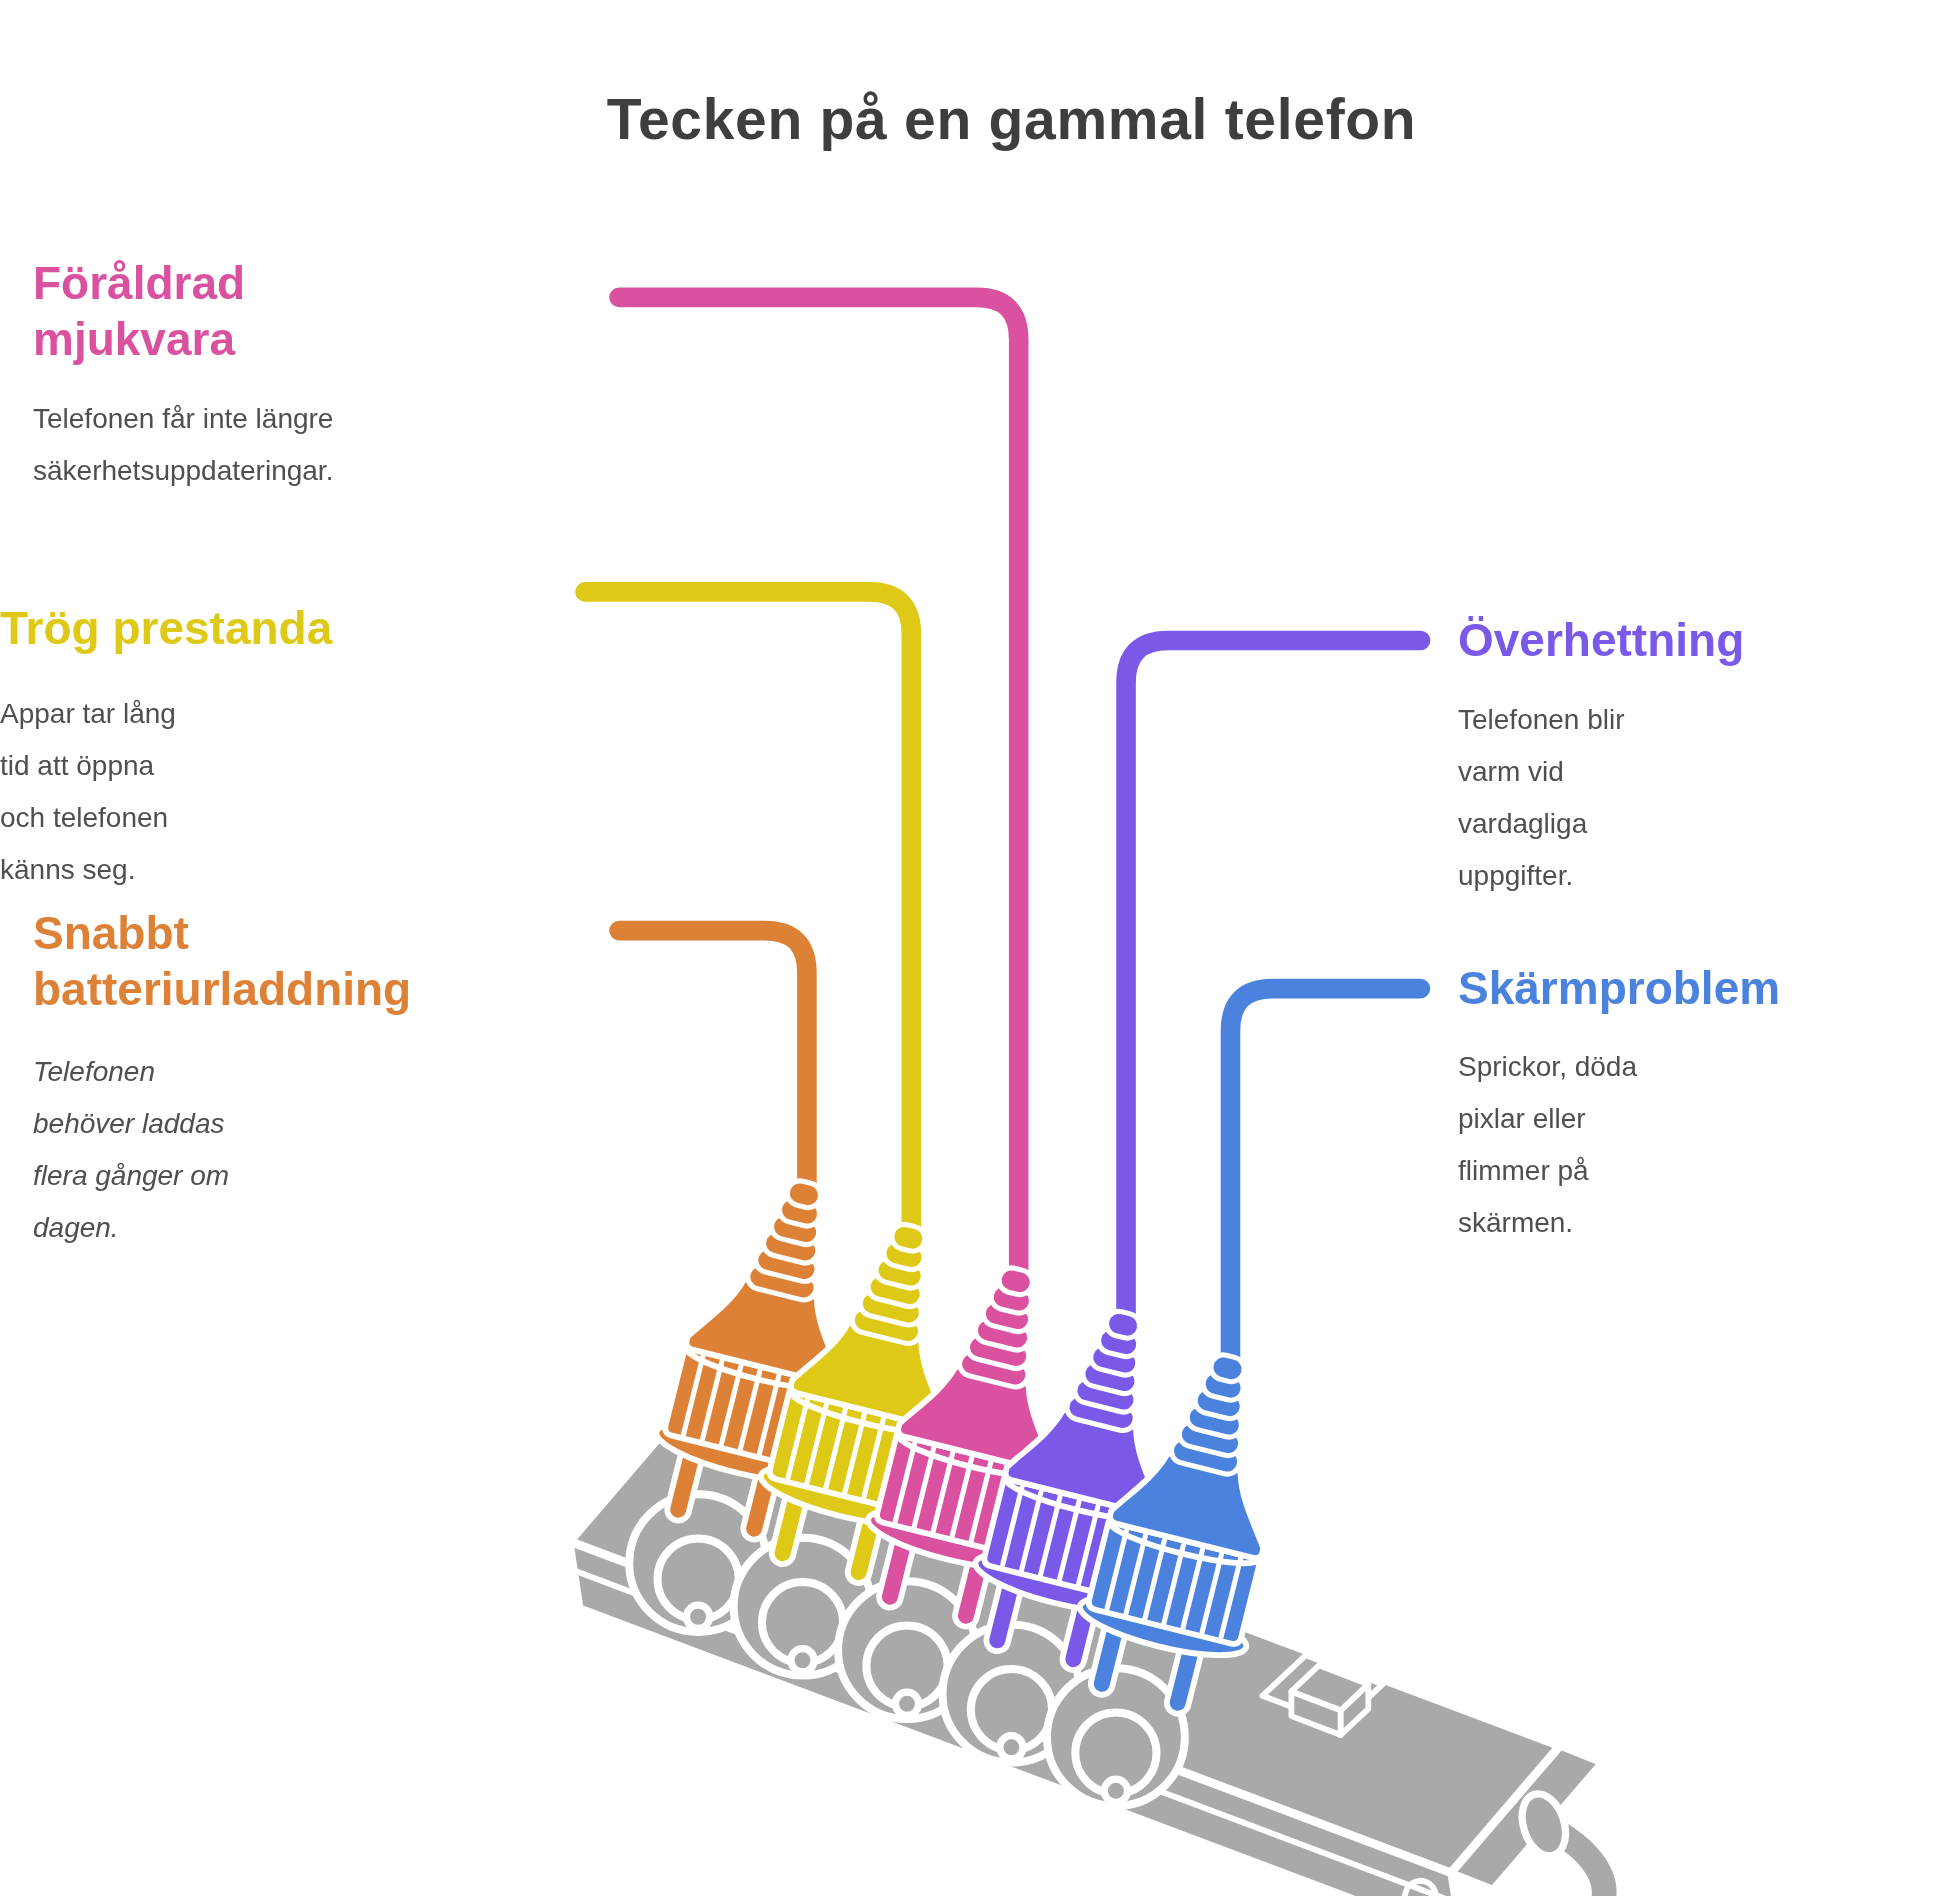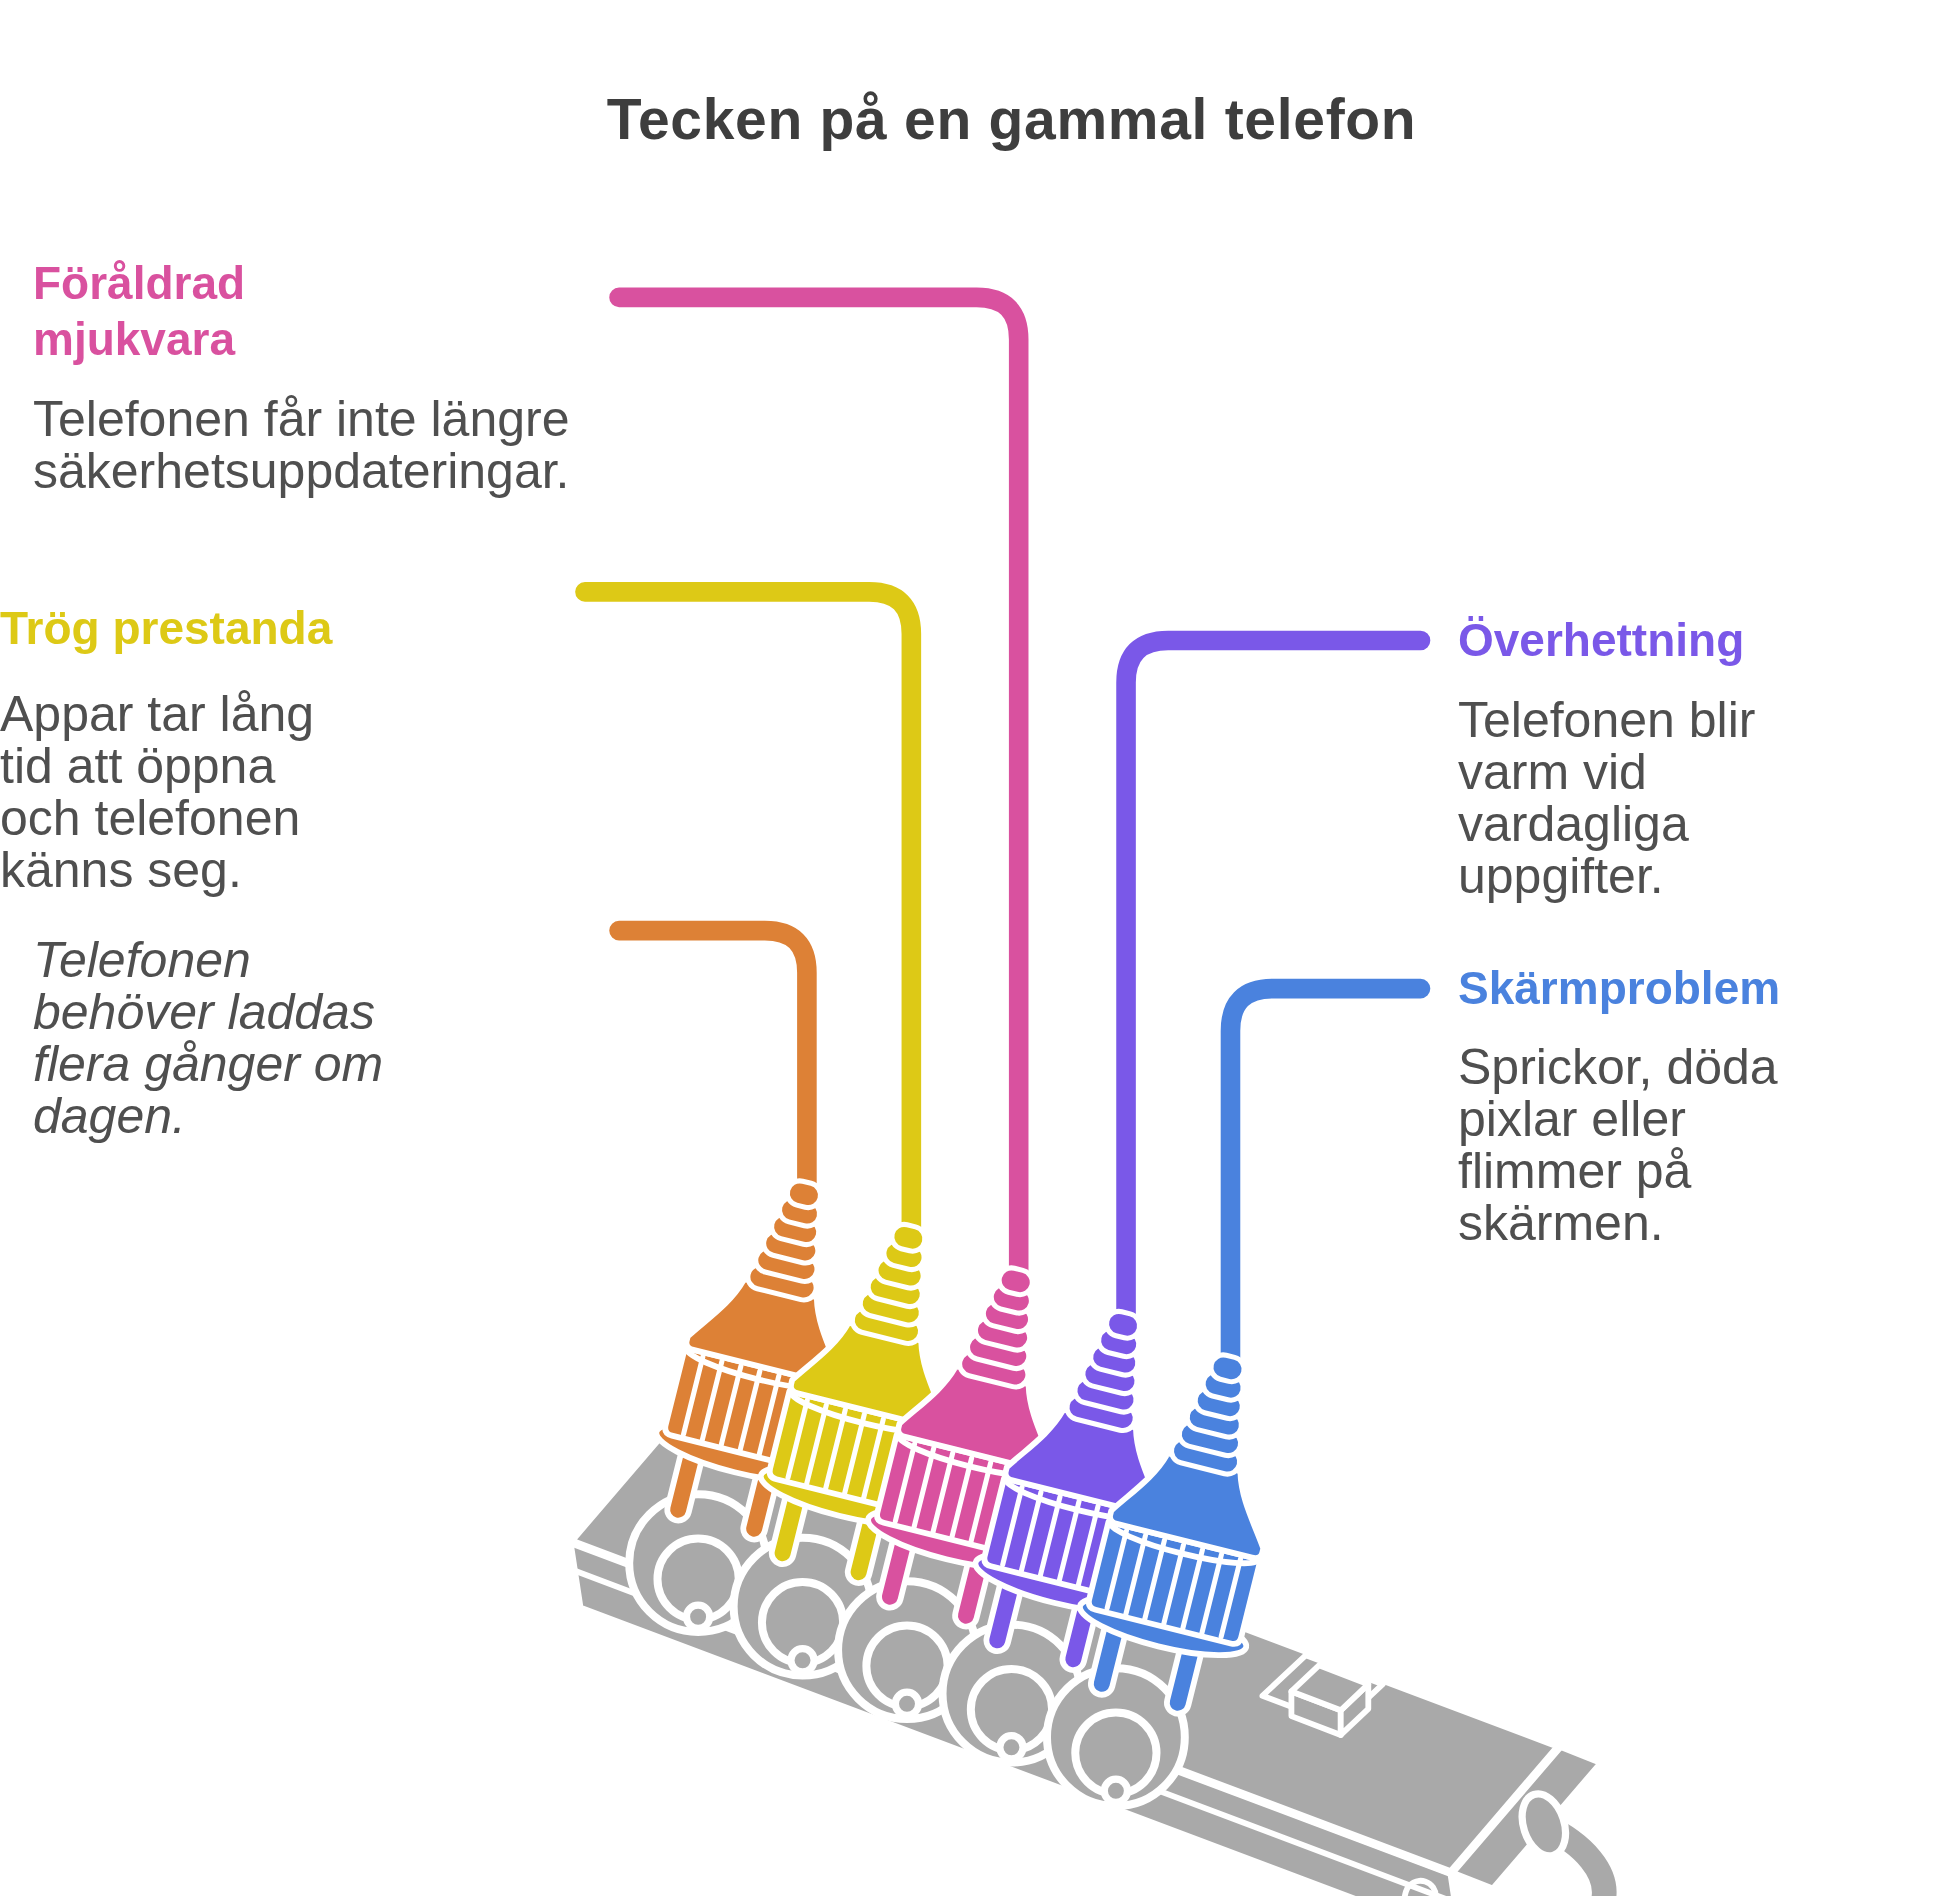--- a/index.html
+++ b/index.html
@@ -3,21 +3,21 @@
 <meta charset="utf-8">
 <style>
   html,body{margin:0;padding:0;background:#fff;}
   .canvas{position:relative;width:1946px;height:1896px;background:var(--background,#fff);
           font-family:"Liberation Sans",sans-serif;overflow:hidden;border-radius:11px;}
   .page-title{position:absolute;left:78px;top:86px;width:1867px;text-align:center;
               font-size:57px;font-weight:700;letter-spacing:0.7px;color:var(--title_text,#3e3e3e);}
   svg.art{position:absolute;left:0;top:0;width:1946px;height:1896px;}
   .label{position:absolute;}
   .label-title{font-weight:700;font-size:46px;line-height:56px;white-space:pre-line;}
-  .label-desc{font-size:50px;line-height:52px;white-space:pre-line;color:var(--body_text,#4f4f4f);}
+  .label-desc{font-size:28px;line-height:52px;white-space:pre-line;color:var(--body_text,#4f4f4f);}
   .side-left{text-align:left;width:580px;}
   .side-right{text-align:left;width:551px;}
   .sec0{left:33px;top:255px;}   .sec0 .label-desc{margin-top:26px;}
   .sec1{left:0px;top:564px;margin-top:36px;}    .sec1 .label-desc{margin-top:32px;}
   .sec2{left:33px;top:905px;}  .sec2 .label-desc{margin-top:29px;font-style:italic;}
   .sec3{left:1458px;top:612px;} .sec3 .label-desc{margin-top:26px;}
   .sec4{left:1458px;top:960px;}.sec4 .label-desc{margin-top:25px;}
   .sec0 .label-title{color:var(--c0);}
   .sec1 .label-title{color:var(--c1);}
   .sec2 .label-title{color:var(--c2);}
@@ -131,20 +131,22 @@
 
   <div class="label side-left sec1">
     <div class="label-title">Trög prestanda</div>
     <div class="label-desc">Appar tar lång
 tid att öppna
 och telefonen
 känns seg.</div>
   </div>
 
   <div class="label side-left sec2">
+    <div class="label-title">Snabbt
+batteriurladdning</div>
     <div class="label-desc">Telefonen
 behöver laddas
 flera gånger om
 dagen.</div>
   </div>
 
   <div class="label side-right sec3">
     <div class="label-title">Överhettning</div>
     <div class="label-desc">Telefonen blir
 varm vid

